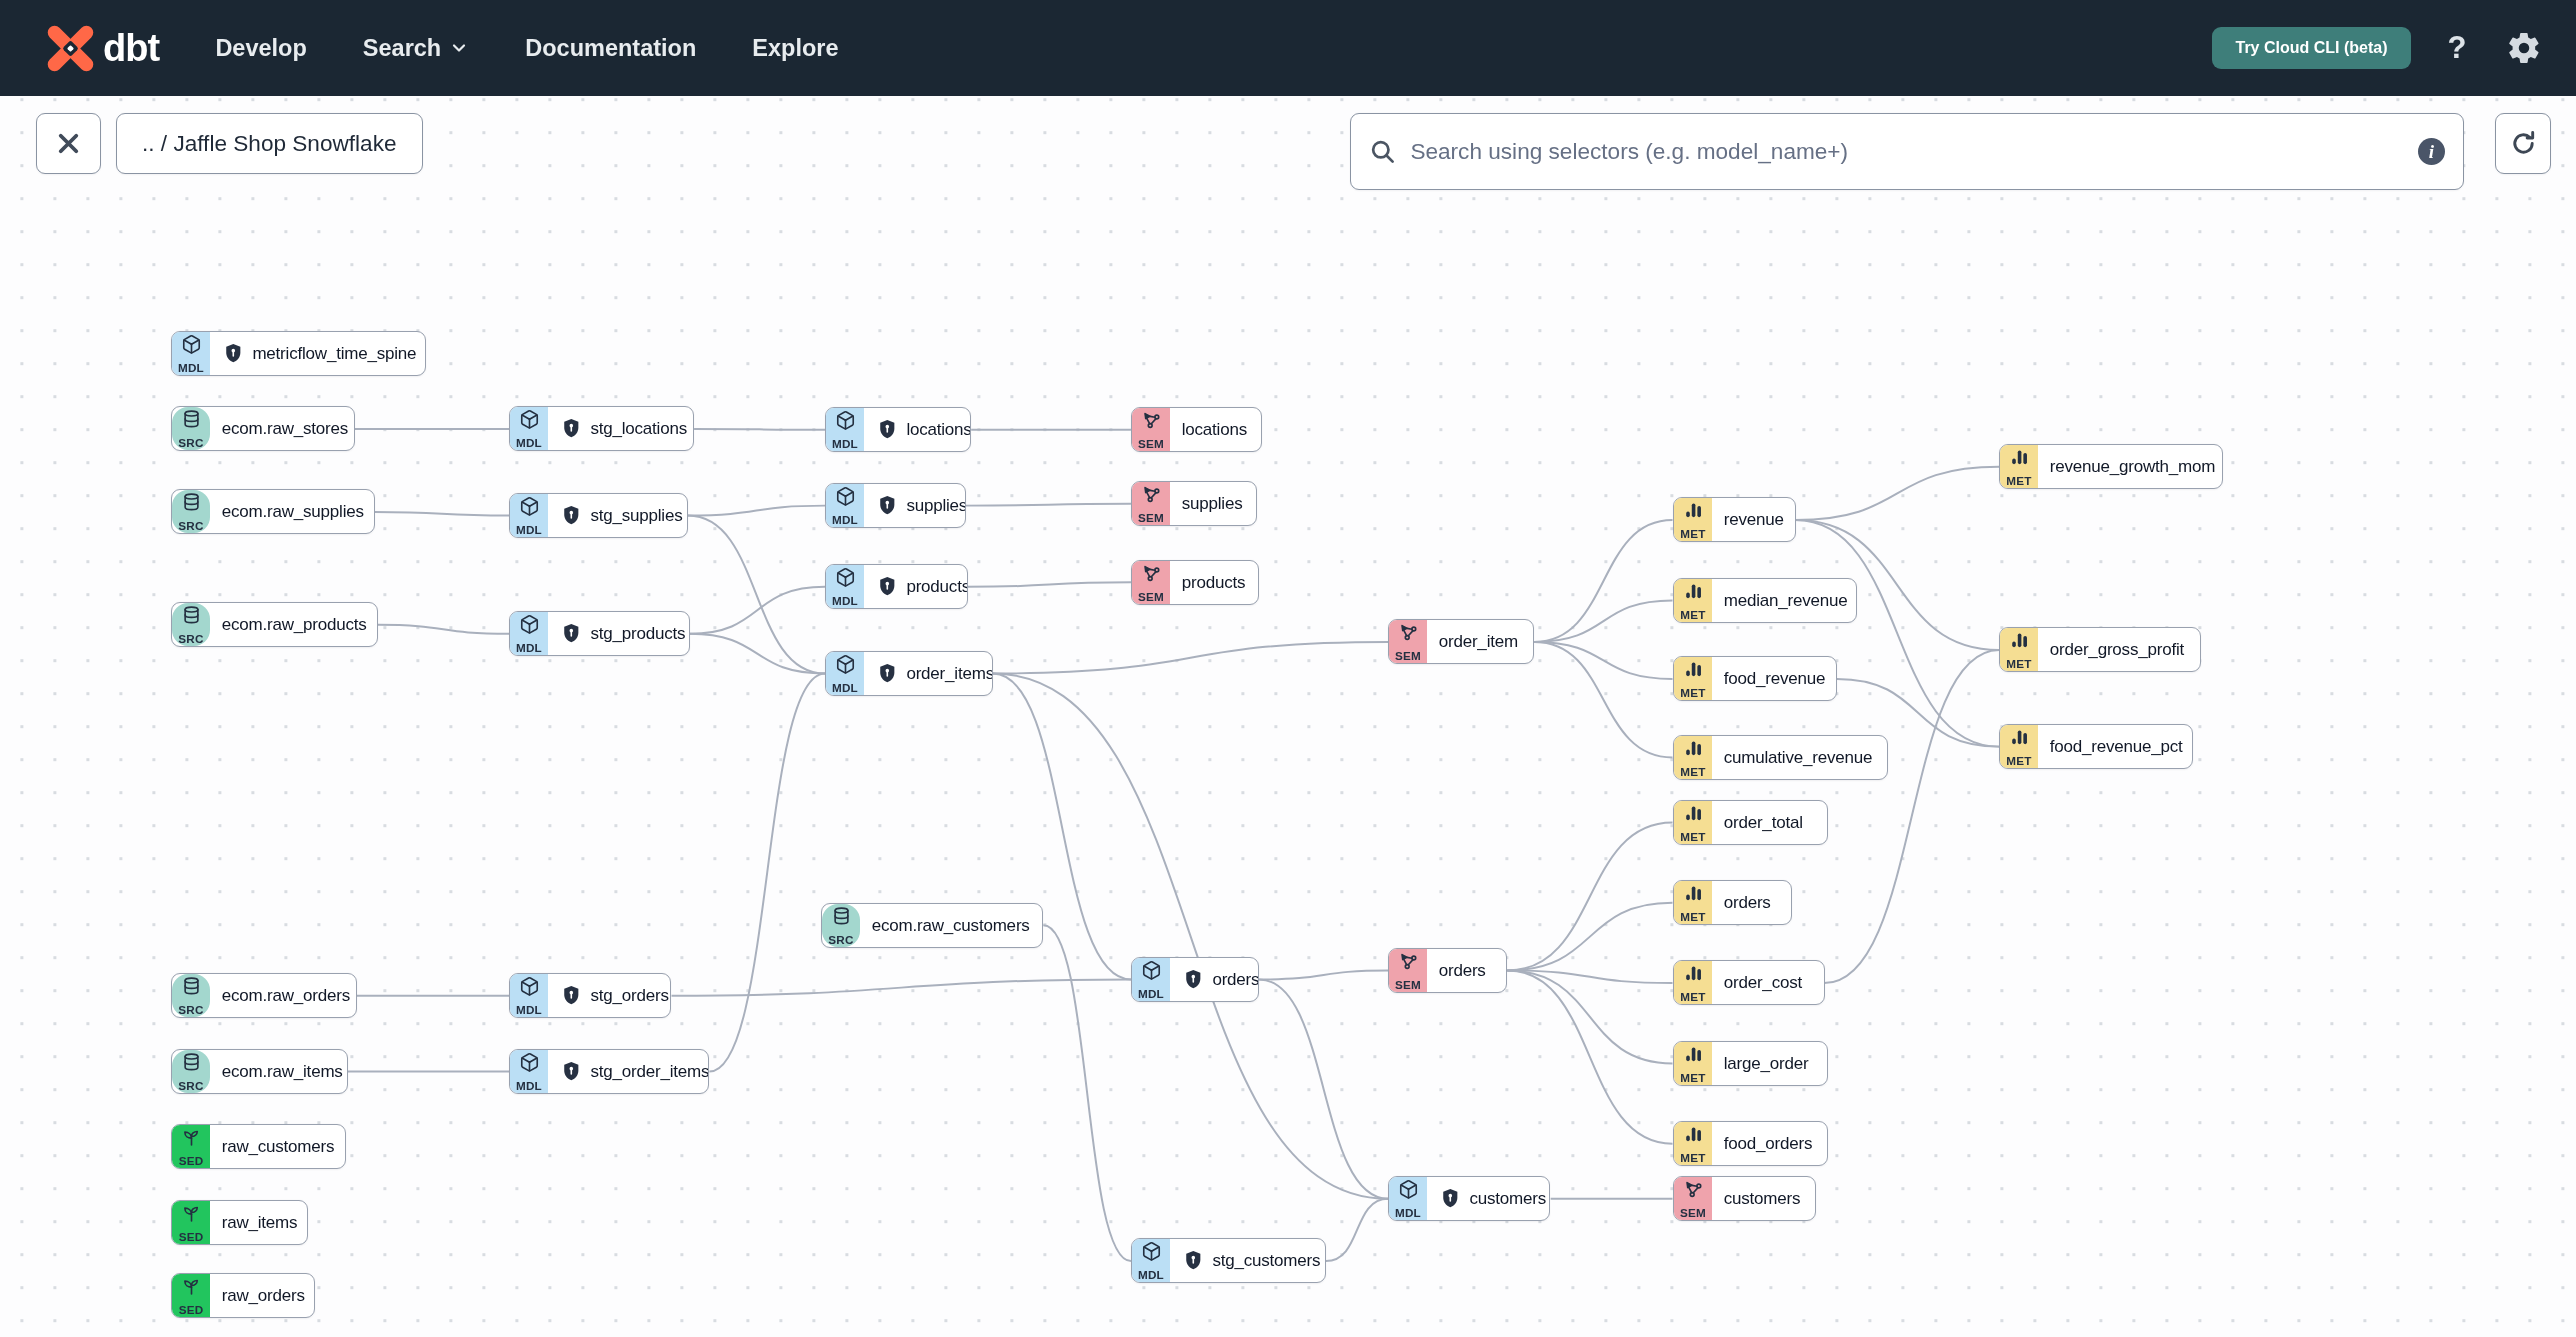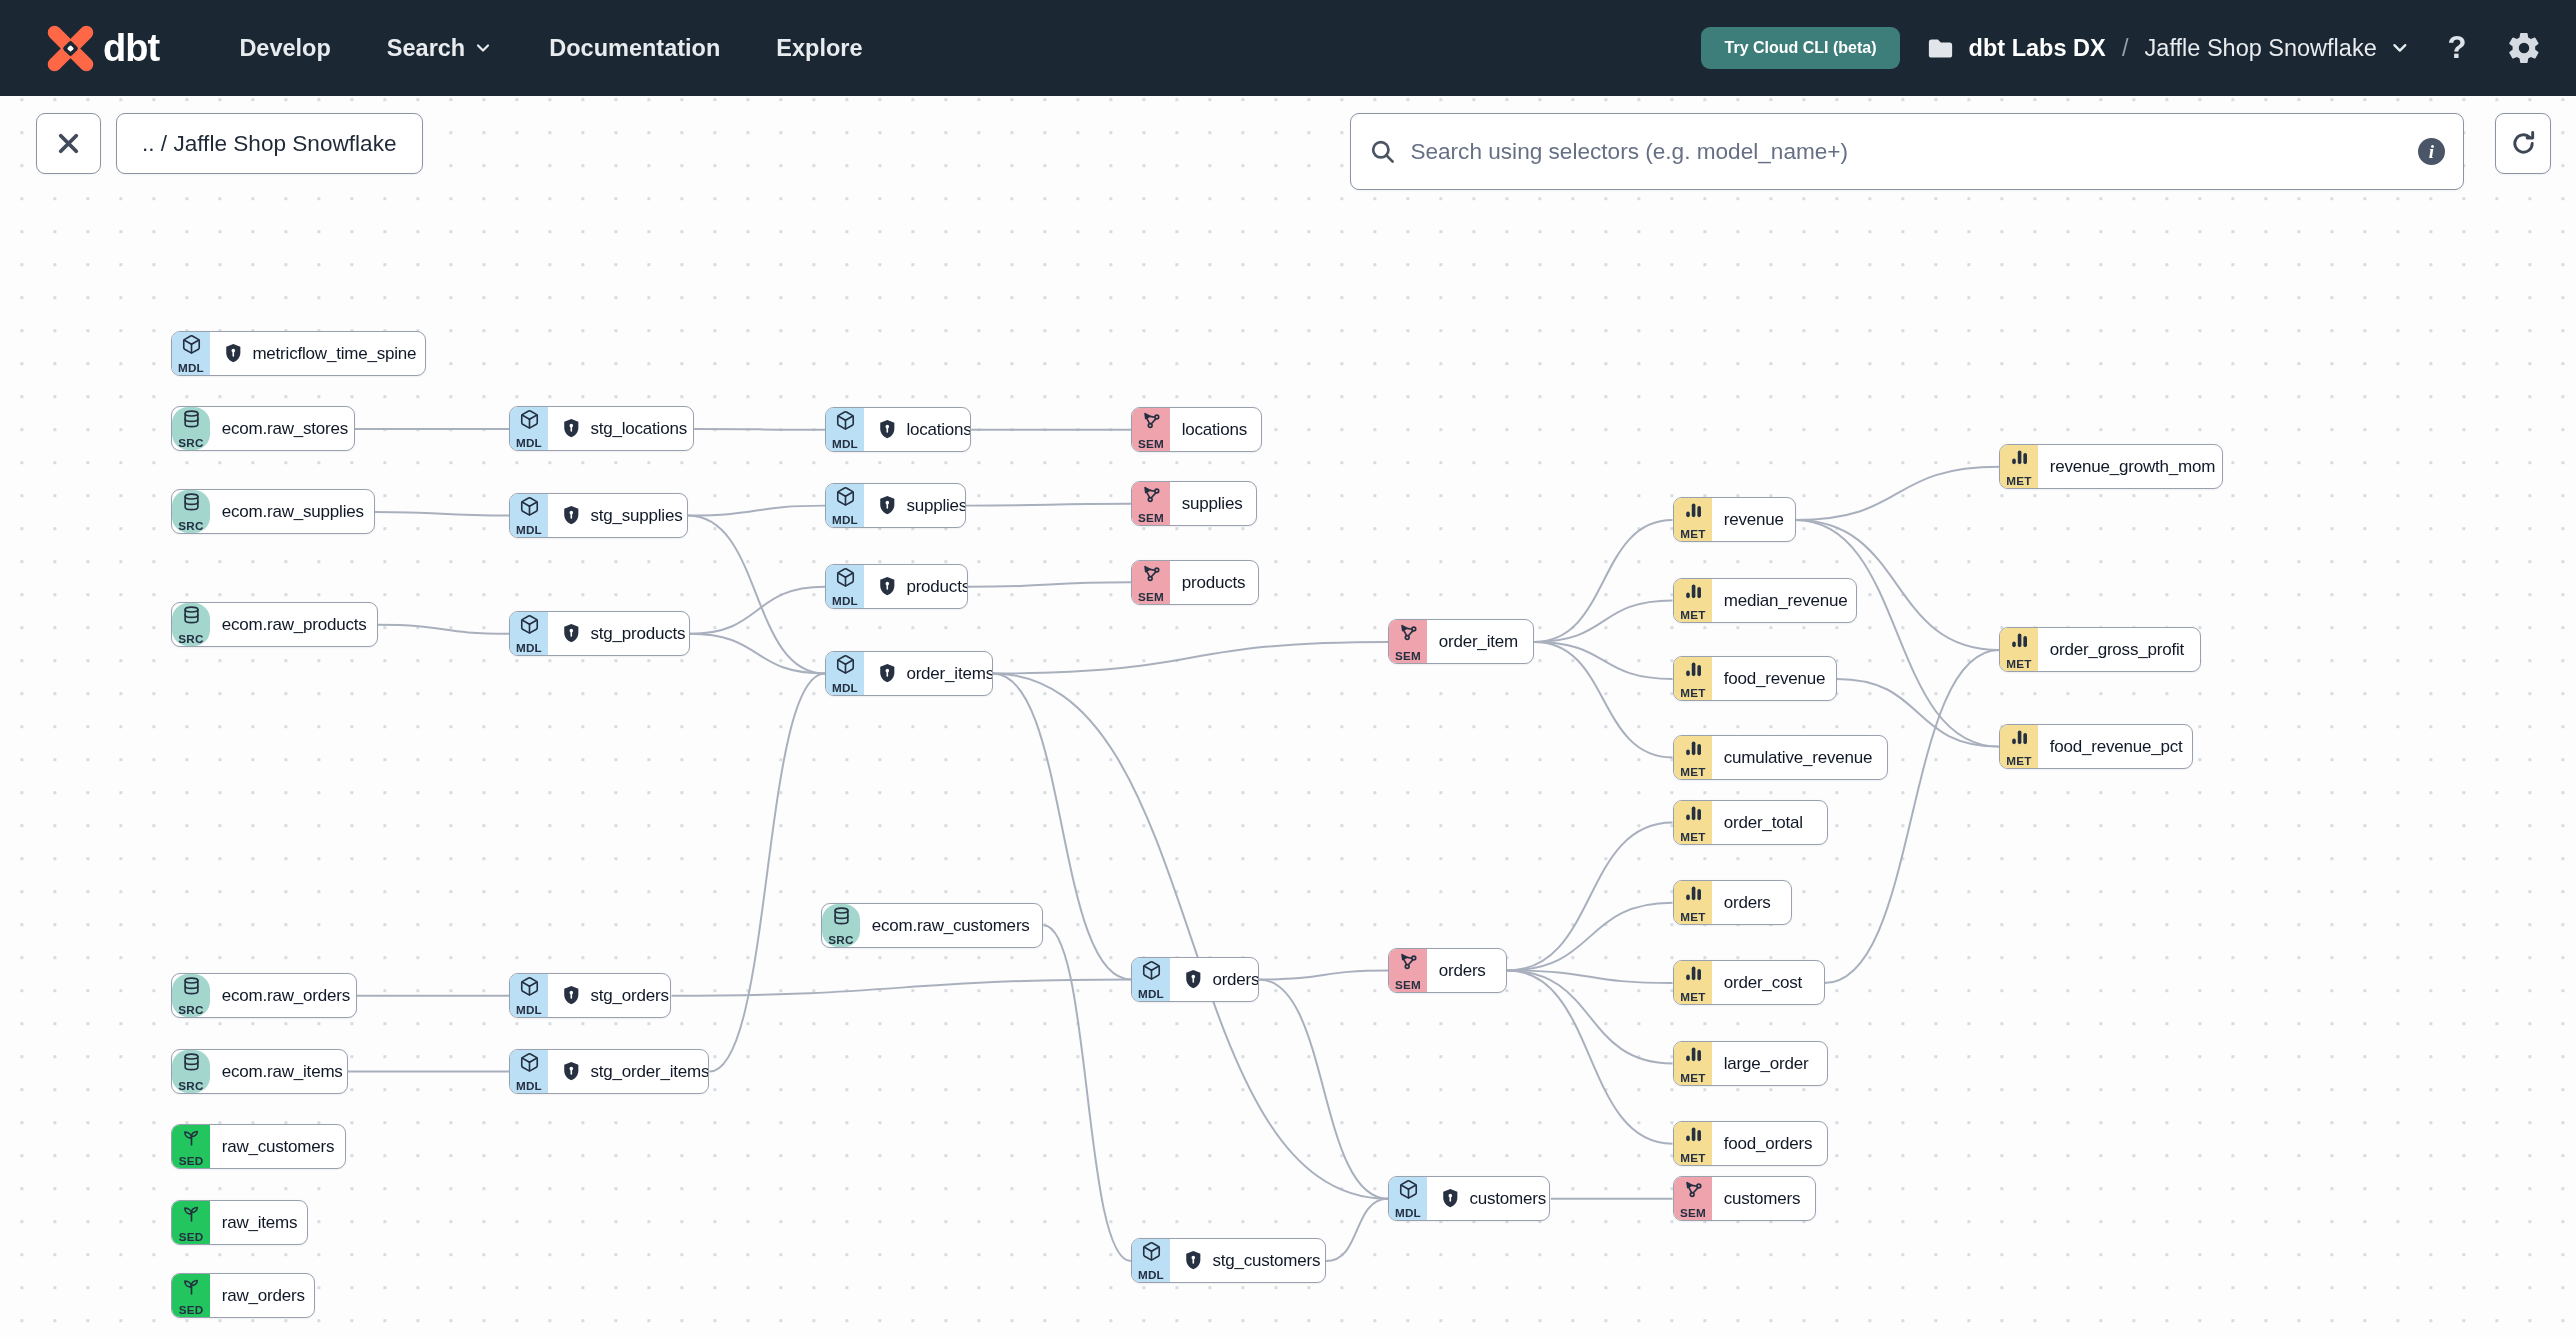--- a/index.html
+++ b/index.html
@@ -4,21 +4,21 @@
 <style>
   * { margin:0; padding:0; box-sizing:border-box; }
   html,body { width:2576px; height:1338px; overflow:hidden;
     font-family:"Liberation Sans", sans-serif; background:#FDFDFE; }
 
   
   .header { position:absolute; left:0; top:0; width:2576px; height:96px;
     background:#1B2733; display:flex; align-items:center; z-index:10; }
   .logo-wrap { display:flex; align-items:center; gap:9px; margin-left:47px; cursor:pointer; }
   .logo-text { color:#FFFFFF; font-size:38px; font-weight:700; letter-spacing:-0.9px; }
-  .nav { display:flex; align-items:flex-end; gap:56px; margin-left:80px; }
+  .nav { display:flex; align-items:flex-end; gap:56px; margin-left:56px; }
   .nav-item { color:#E8ECEF; font-size:23.5px; font-weight:600; cursor:pointer;
     display:flex; align-items:center; gap:8.1px; }
   .header-right { margin-left:auto; display:flex; align-items:center; gap:25px; margin-right:31px; }
   .cta { background:#3E7E7A; color:#FFFFFF; font-size:16px; font-weight:600;
     padding:11.7px 23.5px; border-radius:9px; cursor:pointer; white-space:nowrap; }
   .account { display:flex; align-items:center; gap:12.6px; color:#E8ECEF; font-size:23.5px; white-space:nowrap; }
   .account .org { font-weight:700; color:#FFFFFF; }
   .account .sep { color:#94A0AC; padding:0 3.6px; }
   .hdr-icon { width:42px; height:42px; display:flex; align-items:center; justify-content:center;
     color:#DDE3E8; font-size:31px; font-weight:700; cursor:pointer; }
@@ -89,31 +89,20 @@
       <span>Search</span>
       <svg width="20" height="20" viewBox="0 0 24 24" fill="none" stroke="#E8ECEF" stroke-width="2.6" stroke-linecap="round" stroke-linejoin="round">
           <path d="M6 9l6 6 6-6"></path>
         </svg>
     </span>
     <span class="nav-item">Documentation</span>
     <span class="nav-item">Explore</span>
   </div>
   <div class="header-right">
     <span class="cta">Try Cloud CLI (beta)</span>
-    <span class="account">
-      <svg width="31" height="31" viewBox="0 0 24 24">
-          <path d="M3 7a2 2 0 0 1 2-2h5l2.2 2.3H19a2 2 0 0 1 2 2V17a2 2 0 0 1-2 2H5a2 2 0 0 1-2-2z" fill="#E2E6EA"></path>
-        </svg>
-      <span class="org">dbt Labs DX</span>
-      <span class="sep">/</span>
-      <span>Jaffle Shop Snowflake</span>
-      <svg width="21.7" height="21.7" viewBox="0 0 24 24" fill="none" stroke="#E8ECEF" stroke-width="2.6" stroke-linecap="round" stroke-linejoin="round">
-          <path d="M6 9l6 6 6-6"></path>
-        </svg>
-    </span>
     <span class="hdr-icon">?</span>
     <span class="hdr-icon">
       <svg width="36" height="36" viewBox="0 0 24 24">
           <path fill="#D5DBE1" d="M19.4 13c.04-.32.06-.65.06-1s-.02-.68-.06-1l2.1-1.65a.5.5 0 0 0 .12-.64l-2-3.46a.5.5 0 0 0-.6-.22l-2.49 1a7.3 7.3 0 0 0-1.73-1l-.38-2.61A.5.5 0 0 0 13.92 2h-4a.5.5 0 0 0-.5.42l-.38 2.61a7.3 7.3 0 0 0-1.73 1l-2.49-1a.5.5 0 0 0-.6.22l-2 3.46a.5.5 0 0 0 .12.64L4.44 11a8 8 0 0 0 0 2l-2.1 1.65a.5.5 0 0 0-.12.64l2 3.46c.14.24.42.33.6.22l2.49-1c.53.42 1.11.76 1.73 1l.38 2.61c.04.24.25.42.5.42h4c.25 0 .46-.18.5-.42l.38-2.61a7.3 7.3 0 0 0 1.73-1l2.49 1c.24.1.52 0 .6-.22l2-3.46a.5.5 0 0 0-.12-.64zM12 15.5a3.5 3.5 0 1 1 0-7 3.5 3.5 0 0 1 0 7z"></path>
         </svg>
     </span>
   </div>
 </div>
 
 <div class="canvas"></div>

